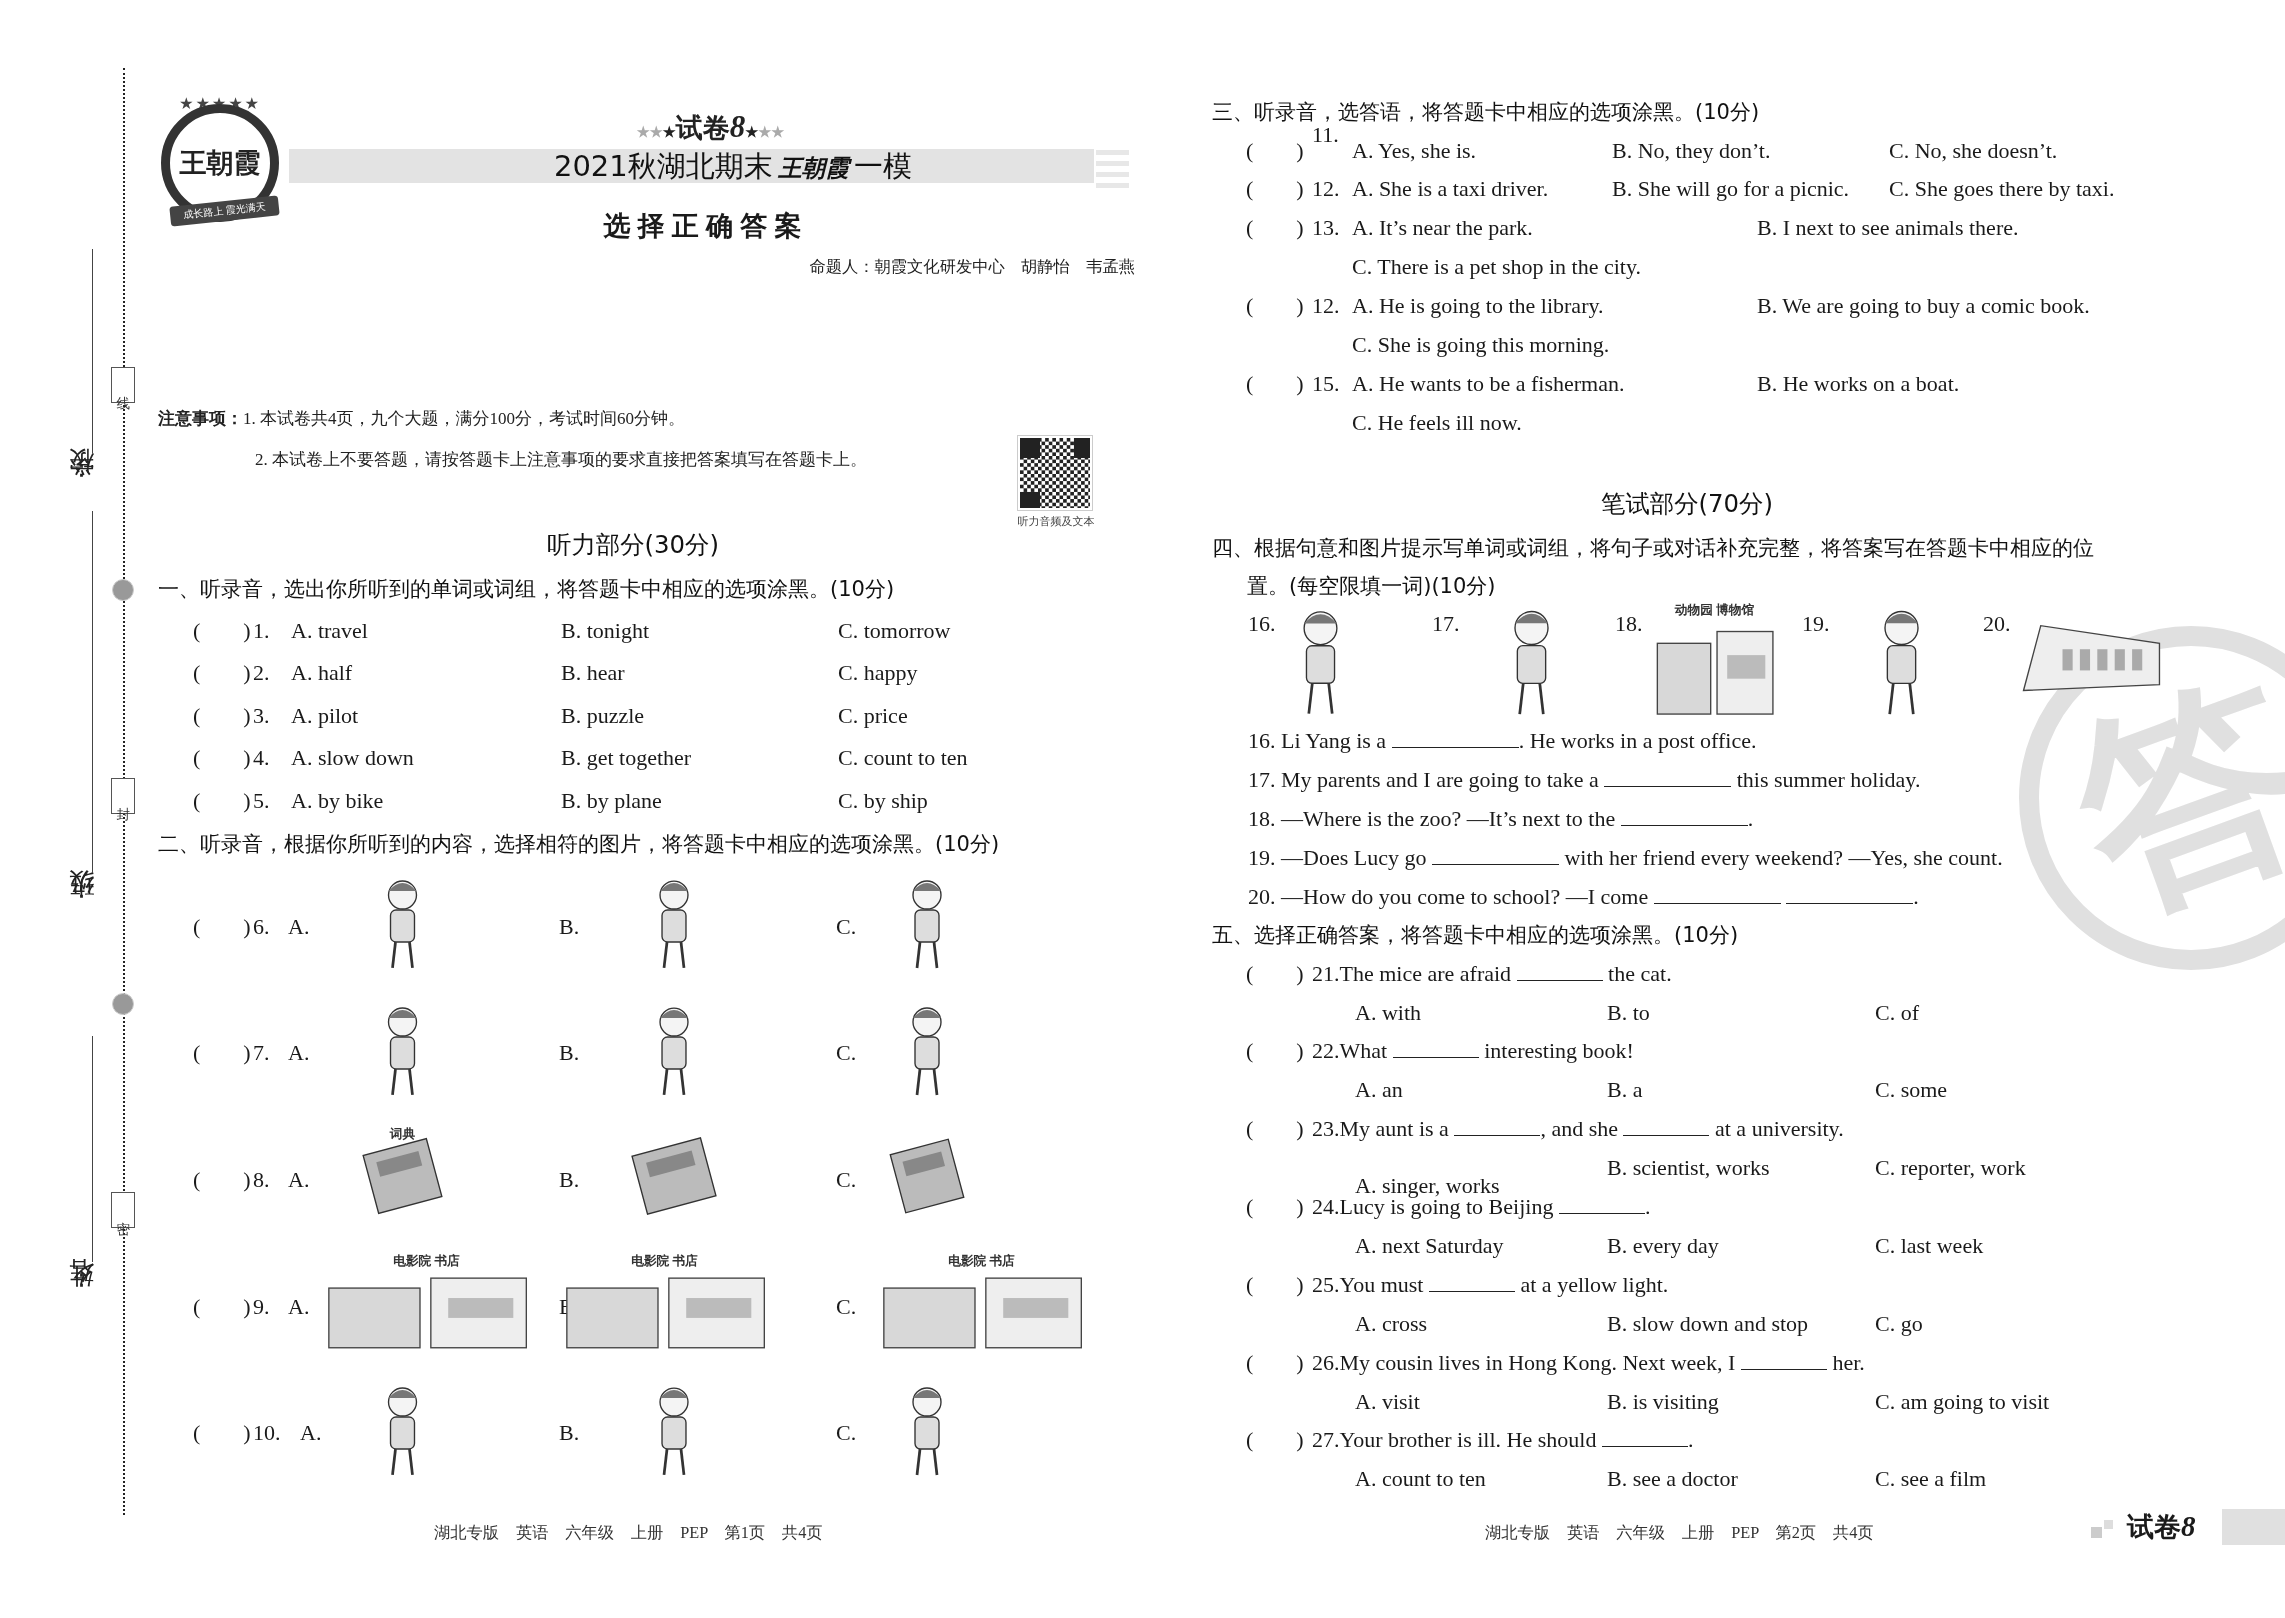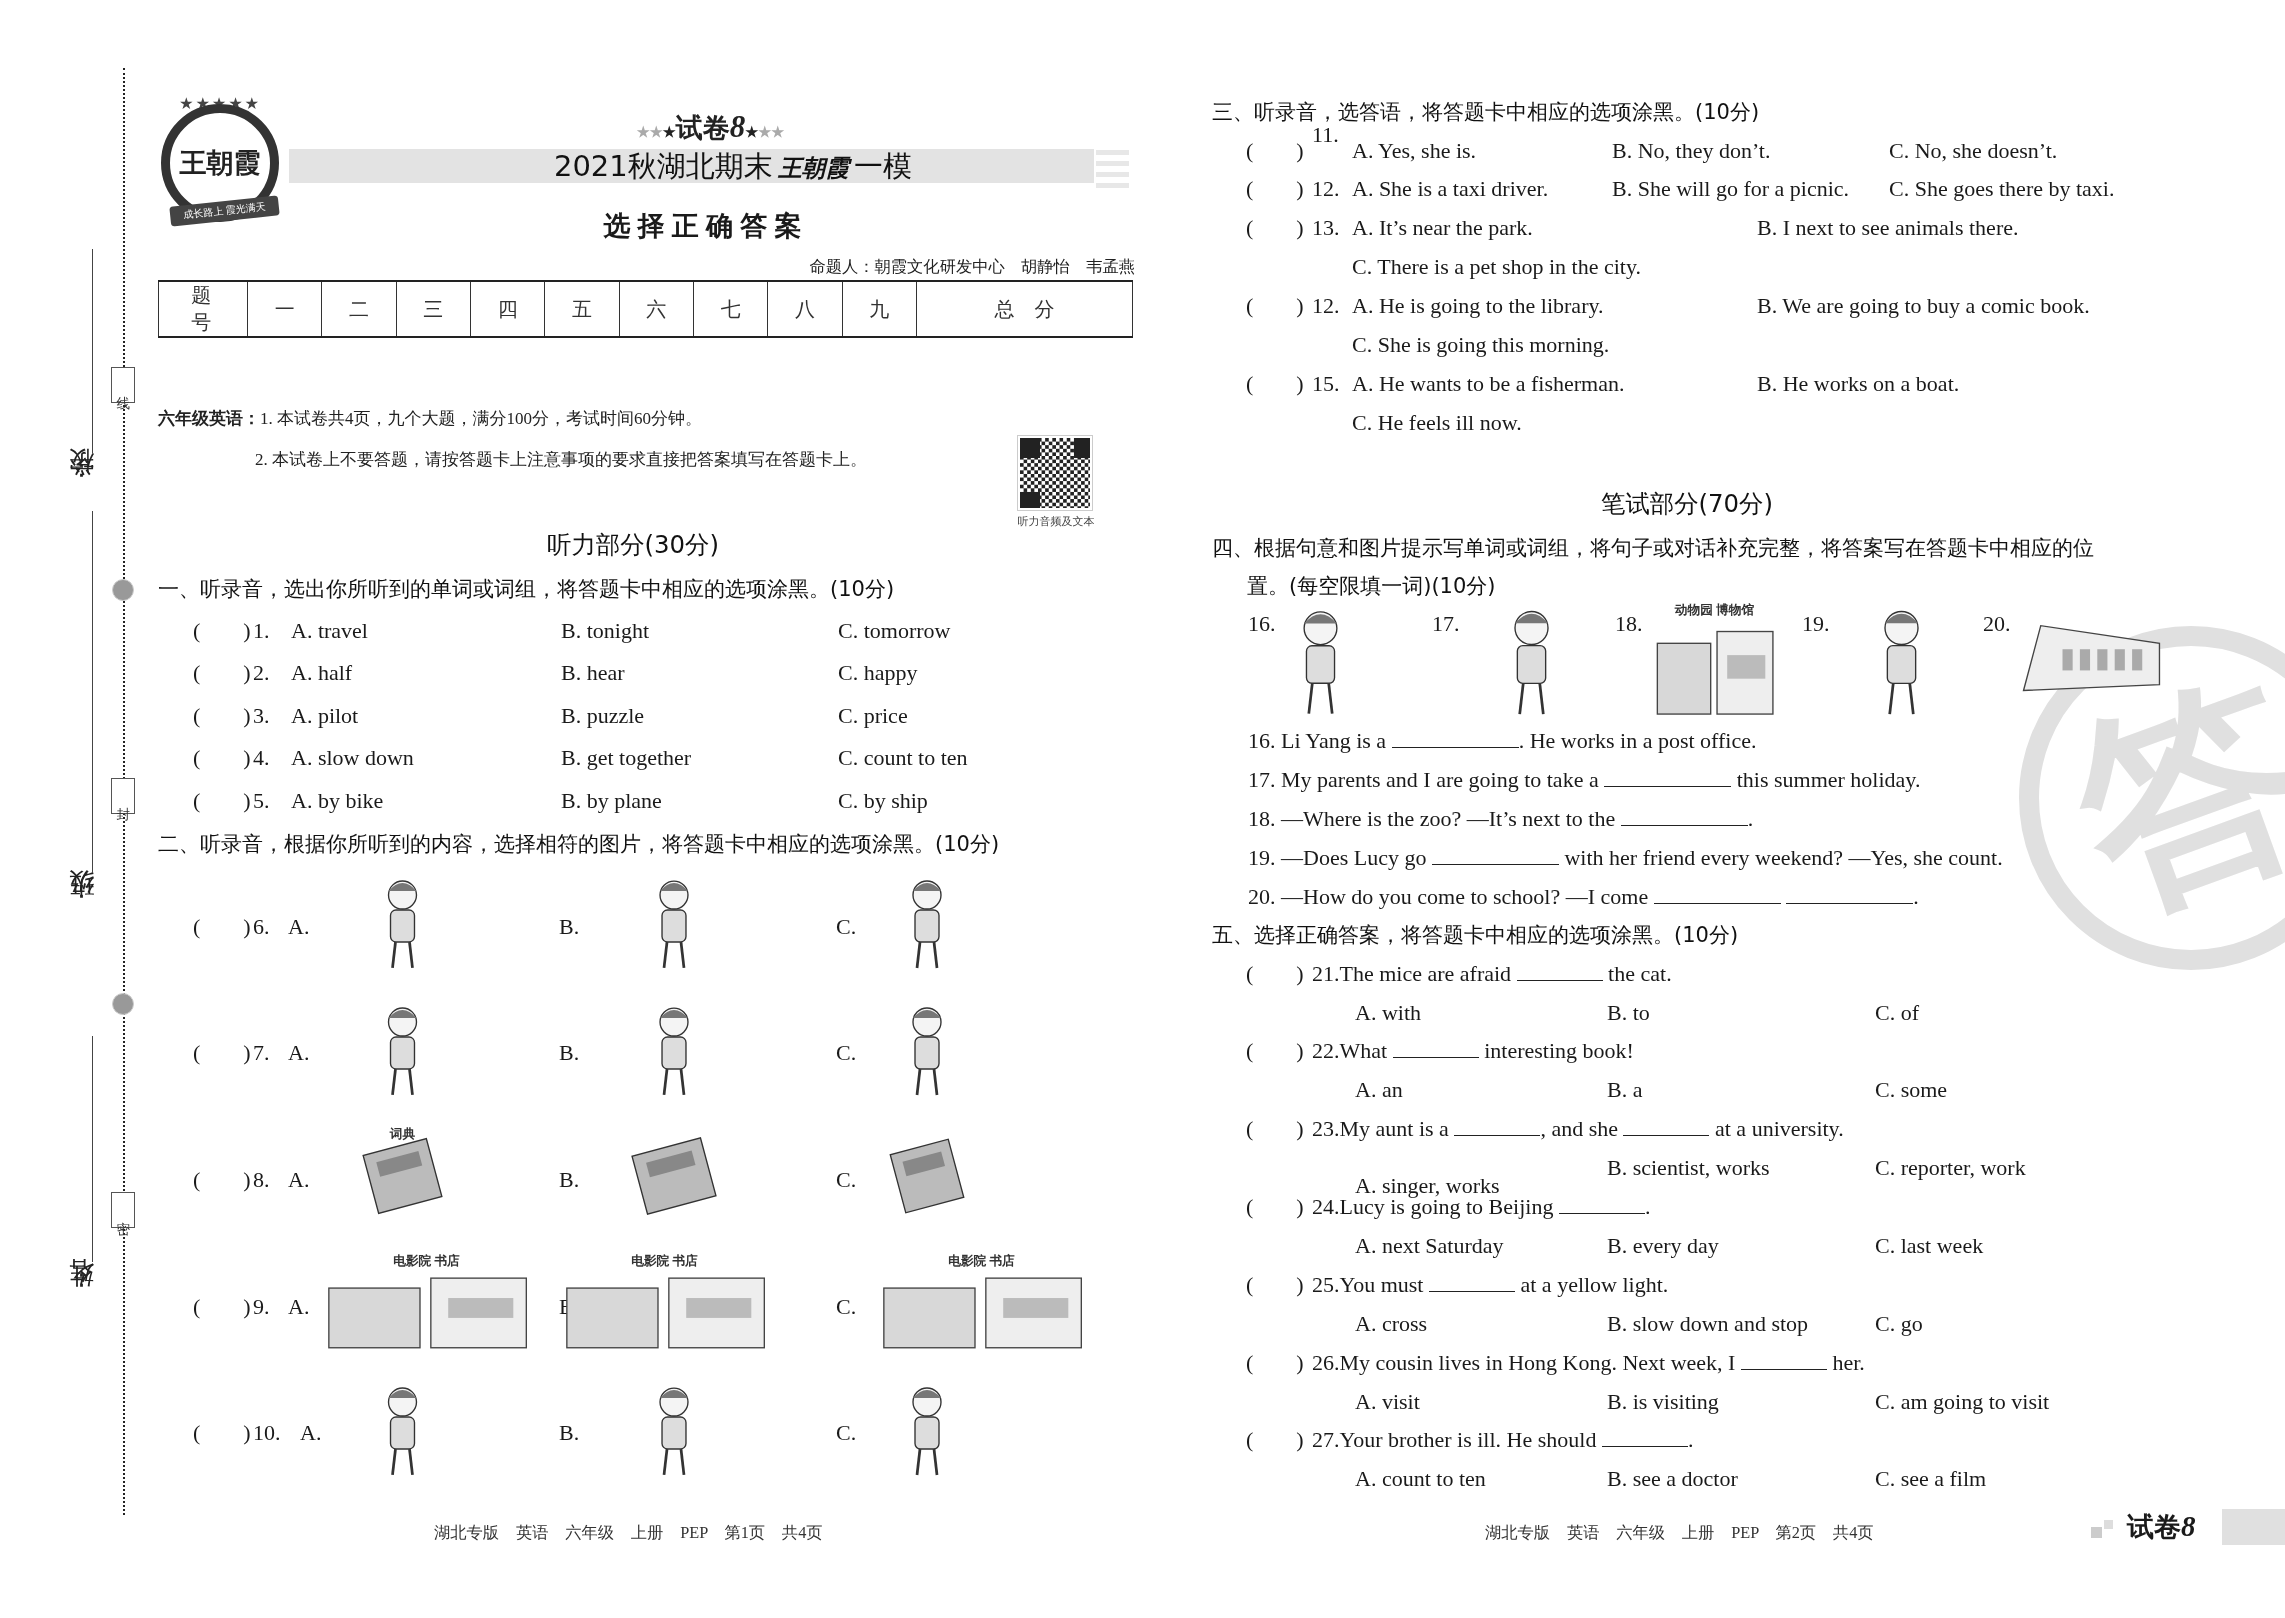--- a/index.html
+++ b/index.html
@@ -101,38 +101,25 @@
   <span class="stars-dim">★★</span><span class="stars">★</span><span>试卷</span><span class="num serif">8</span><span class="stars">★</span><span class="stars-dim">★★</span>
 </div>
 <div class="main-title sans">
   <span>2021秋湖北期末</span><span class="brand">王朝霞</span><span>一模</span>
 </div>
 <div class="subject-title sans">选择正确答案</div>
 <div class="authors">命题人：朝霞文化研发中心　胡静怡　韦孟燕</div>
 
 <table class="score">
   <tbody>
-      <tr>
-    <td class="head">题　号</td>
-    <td>一</td>
-    <td>二</td>
-    <td>三</td>
-    <td>四</td>
-    <td>五</td>
-    <td>六</td>
-    <td>七</td>
-    <td>八</td>
-    <td>九</td>
-    <td>总　分</td>
-  </tr>
 </tbody>
   </table>
 
 <div class="notice" style="top:407px">
-  <b class="sans">六年级英语：</b><span>1. 本试卷共4页，九个大题，满分100分，考试时间60分钟。</span>
+  <b class="sans">注意事项：</b><span>1. 本试卷共4页，九个大题，满分100分，考试时间60分钟。</span>
 </div>
 <div class="notice" style="top:448px;left:255px">2. 本试卷上不要答题，请按答题卡上注意事项的要求直接把答案填写在答题卡上。</div>
 <div class="qr"></div>
 <div class="qr-caption">听力音频及文本</div>
 
 <div class="part-title sans" style="left:547px;top:529px">听力部分(30分)</div>
 
 <div class="section-head sans" style="left:158px;top:575px">一、听录音，选出你所听到的单词或词组，将答题卡中相应的选项涂黑。(10分)</div>
 <div id="sec1">
     <div class="q" style="left:193px;top:618px"><span>(</span><span style="display:inline-block;width:43px"></span><span>)</span></div>

